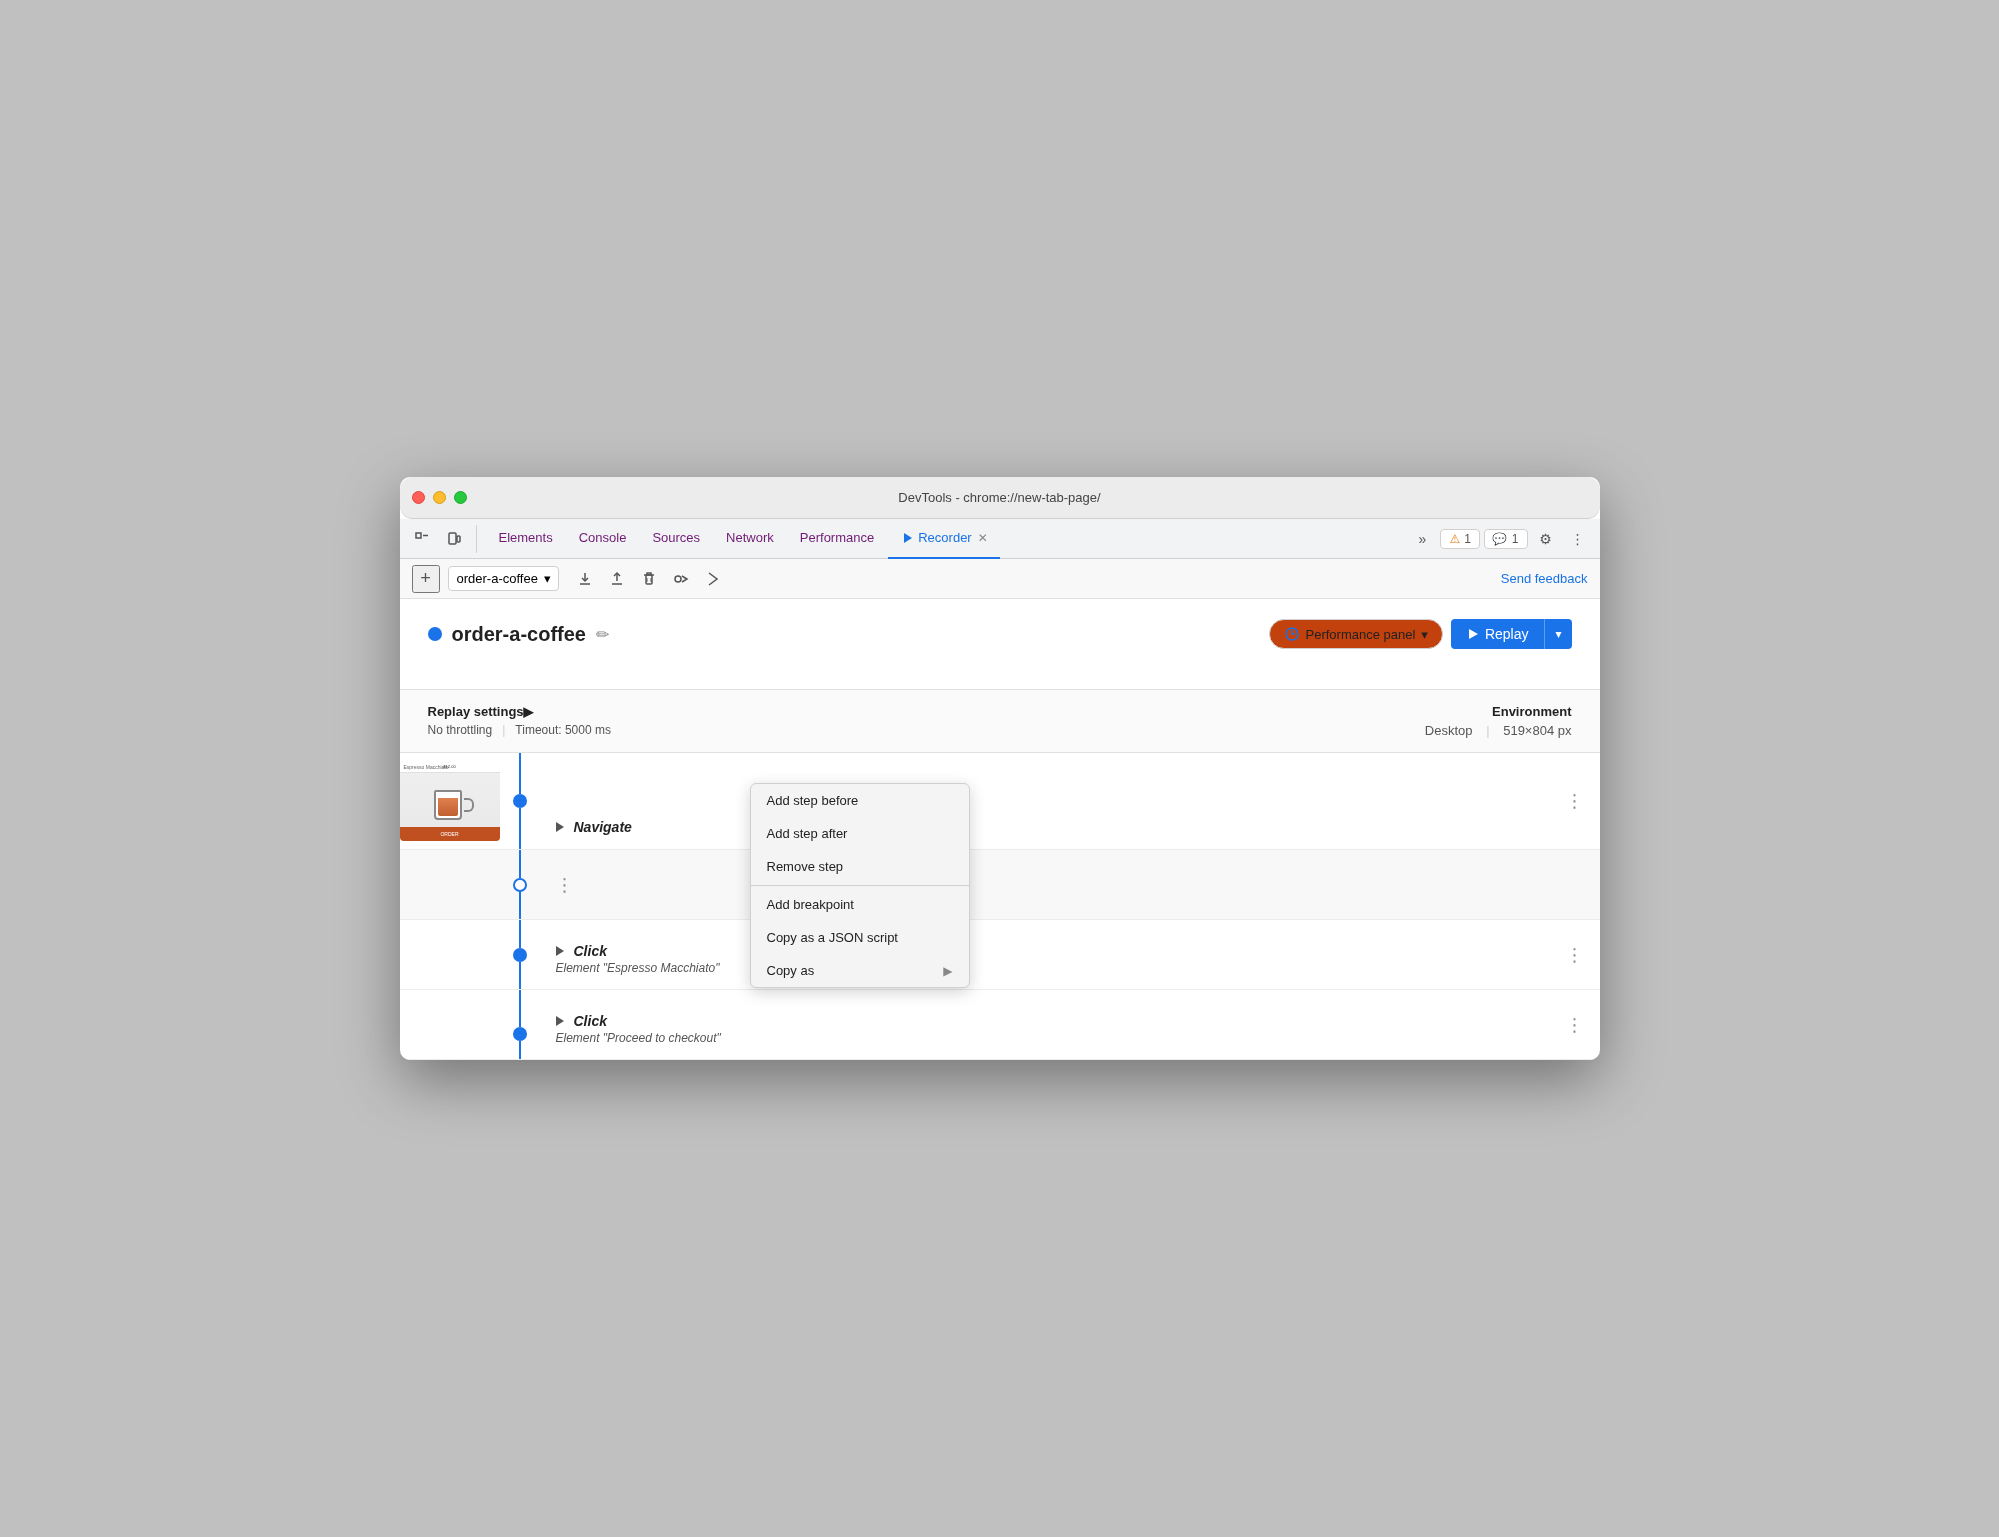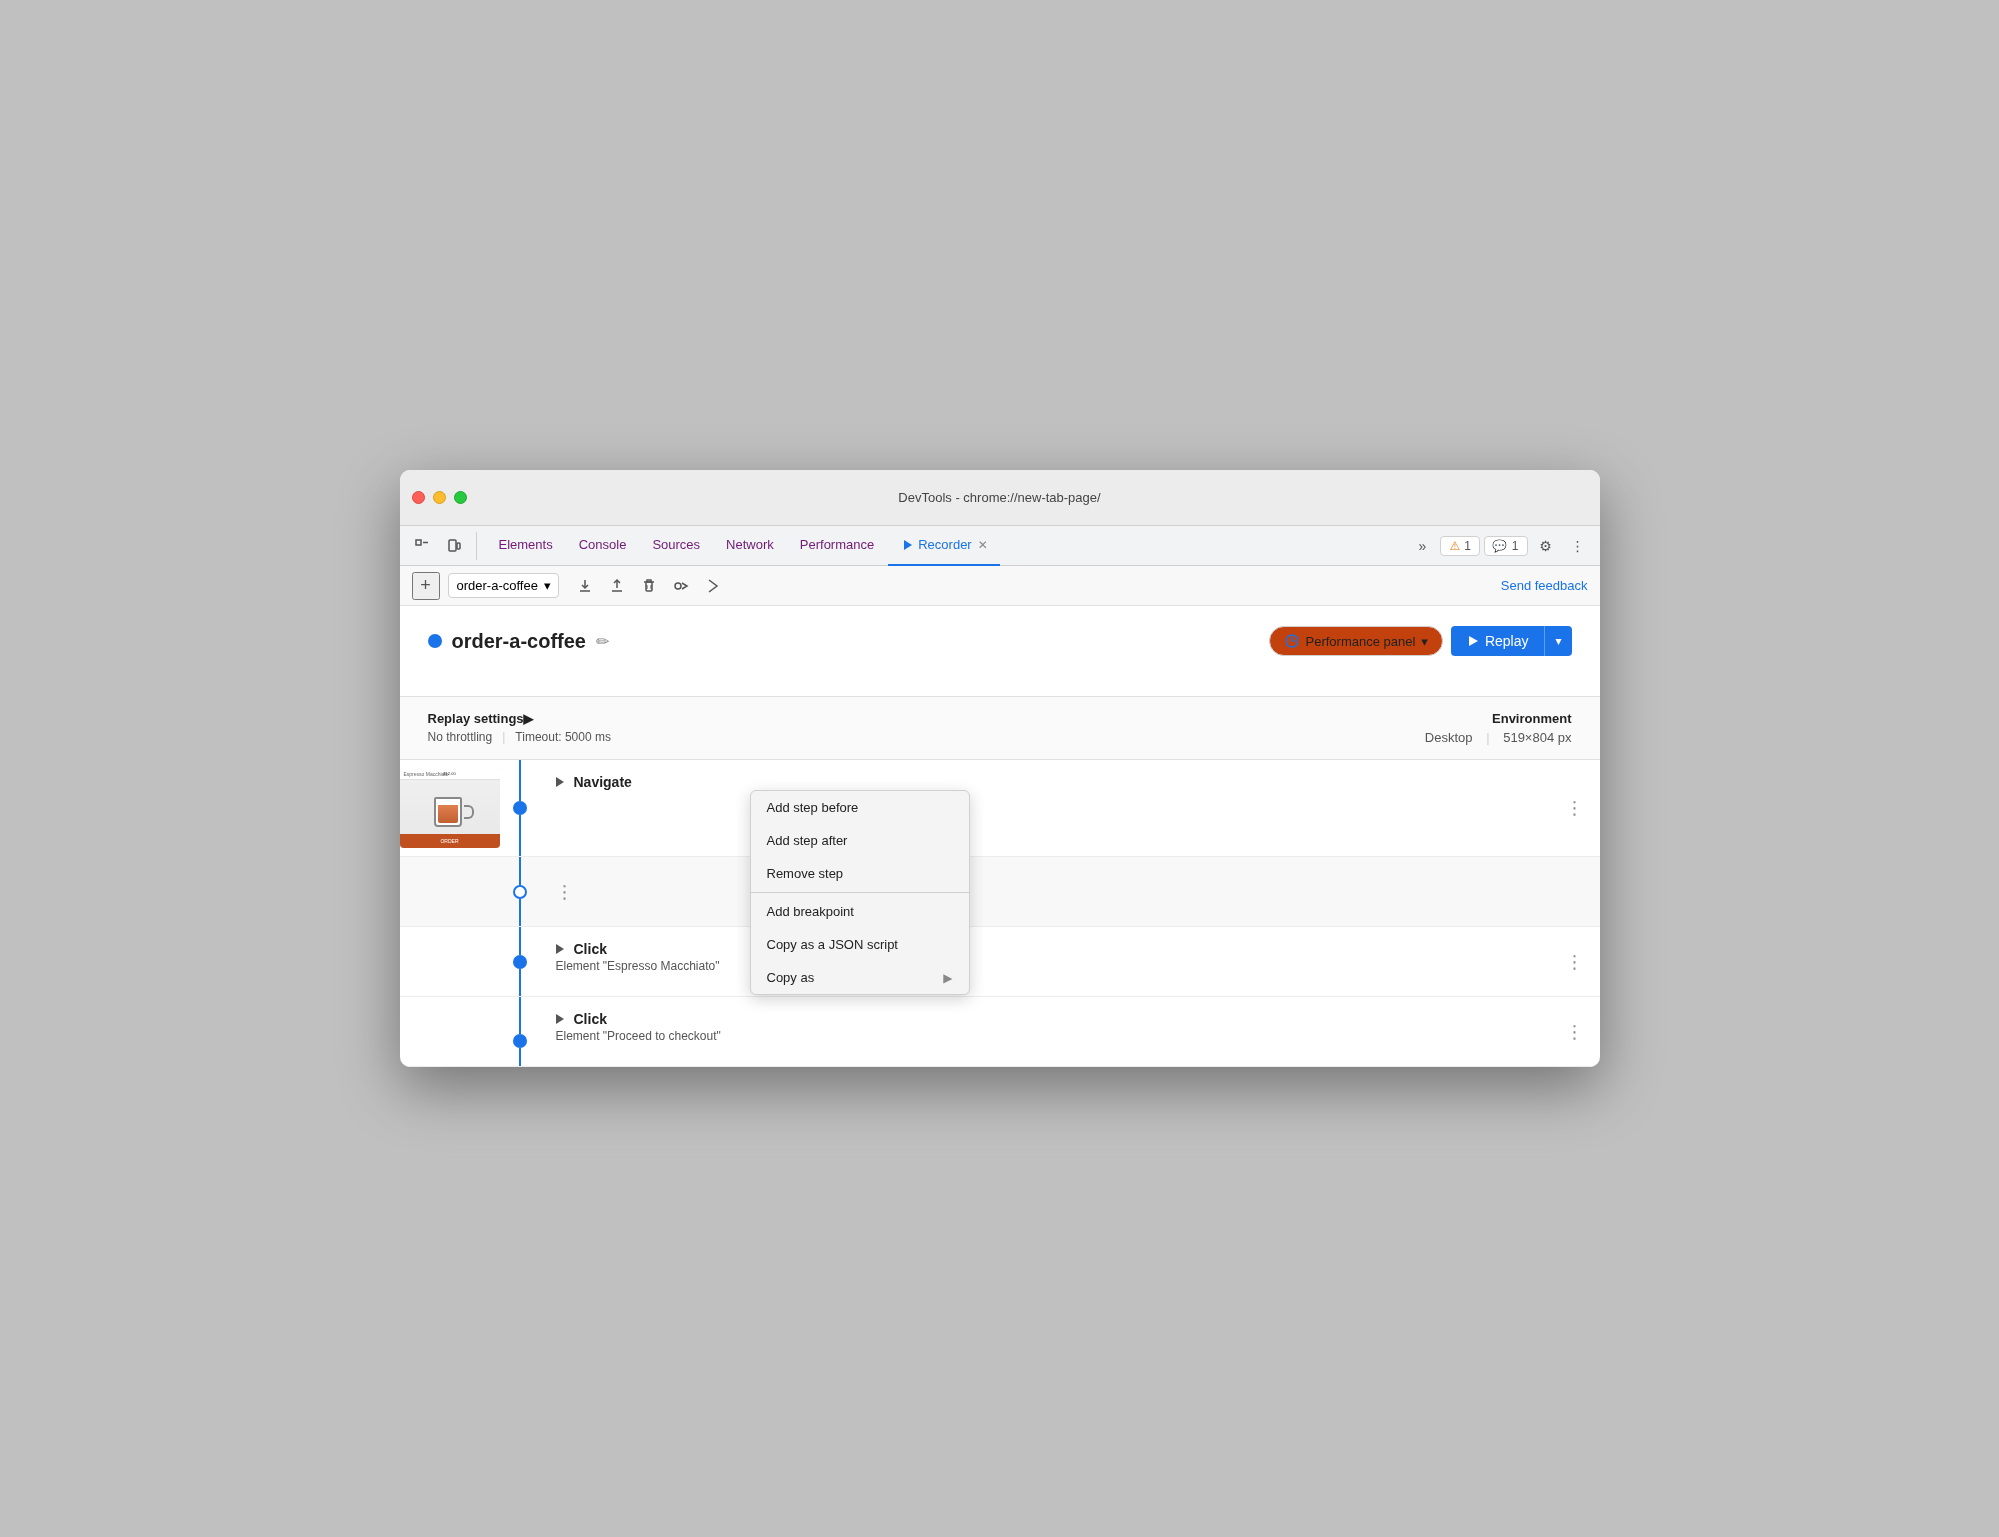--- a/index.html
+++ b/index.html
@@ -14,26 +14,27 @@
     }
     .window {
       width: 1200px;
       background: #ffffff;
       border-radius: 10px;
       box-shadow: 0 20px 60px rgba(0,0,0,0.4);
       overflow: hidden;
     }
     .title-bar {
       background: #ececec;
-      height: 56px;
+      height: 42px;
       display: flex;
       align-items: center;
       padding: 0 12px;
       border-bottom: 1px solid #d0d0d0;
       position: relative;
+      border-radius: 13px;
     }
     .traffic-lights {
       display: flex;
       gap: 8px;
     }
     .traffic-light {
       width: 13px;
       height: 13px;
       border-radius: 50%;
     }
@@ -383,21 +384,22 @@
       border: 2px solid #1a73e8;
       background: white;
       flex-shrink: 0;
       margin: 0 auto;
     }
     .step-content {
       flex: 1;
       padding: 14px 16px;
       display: flex;
       flex-direction: column;
-      justify-content: flex-start;
+      justify-content: flex-end;
+      font-style: italic;
     }
     .step-name {
       font-size: 14px;
       font-weight: 600;
       color: #222;
       display: flex;
       align-items: center;
       gap: 6px;
     }
     .step-detail {

